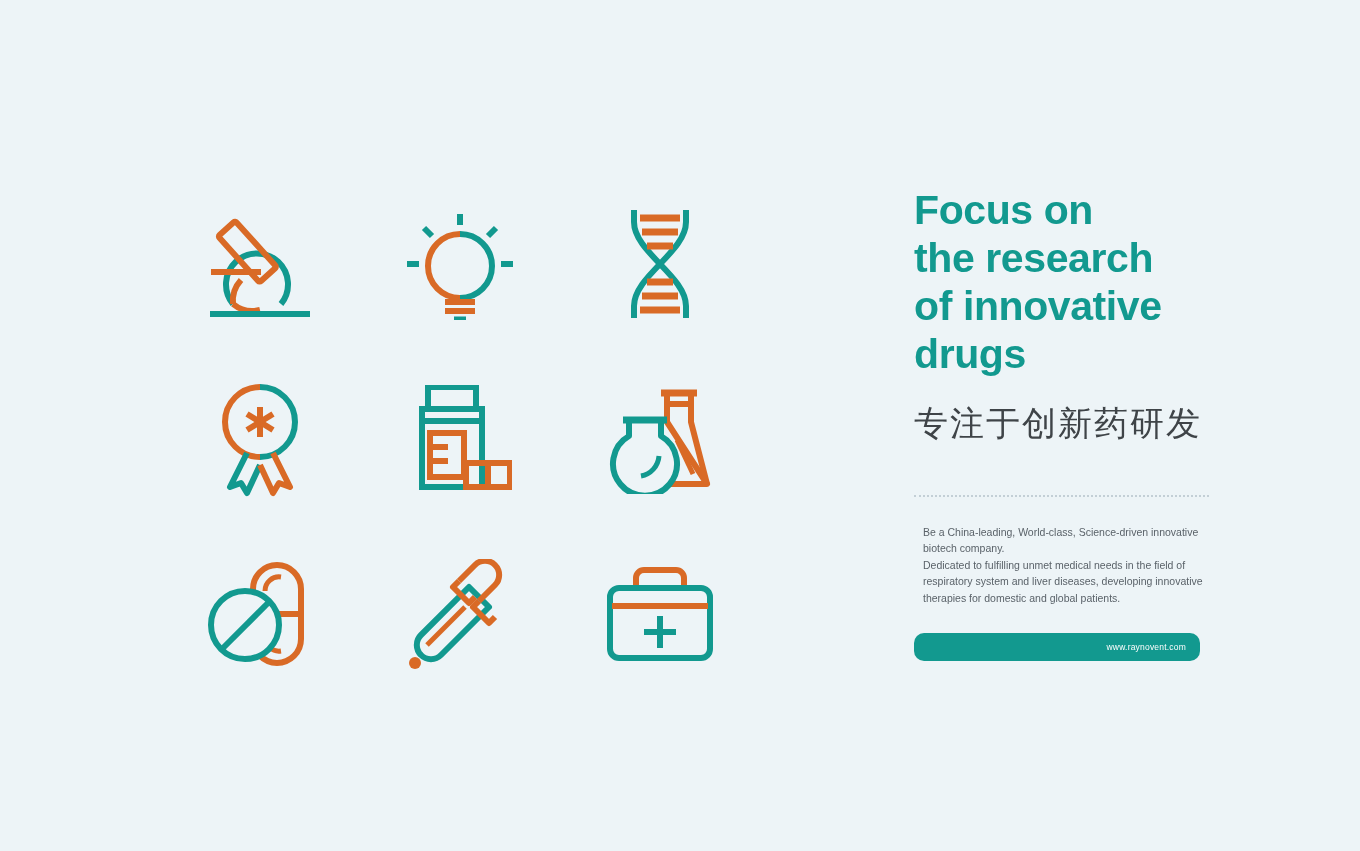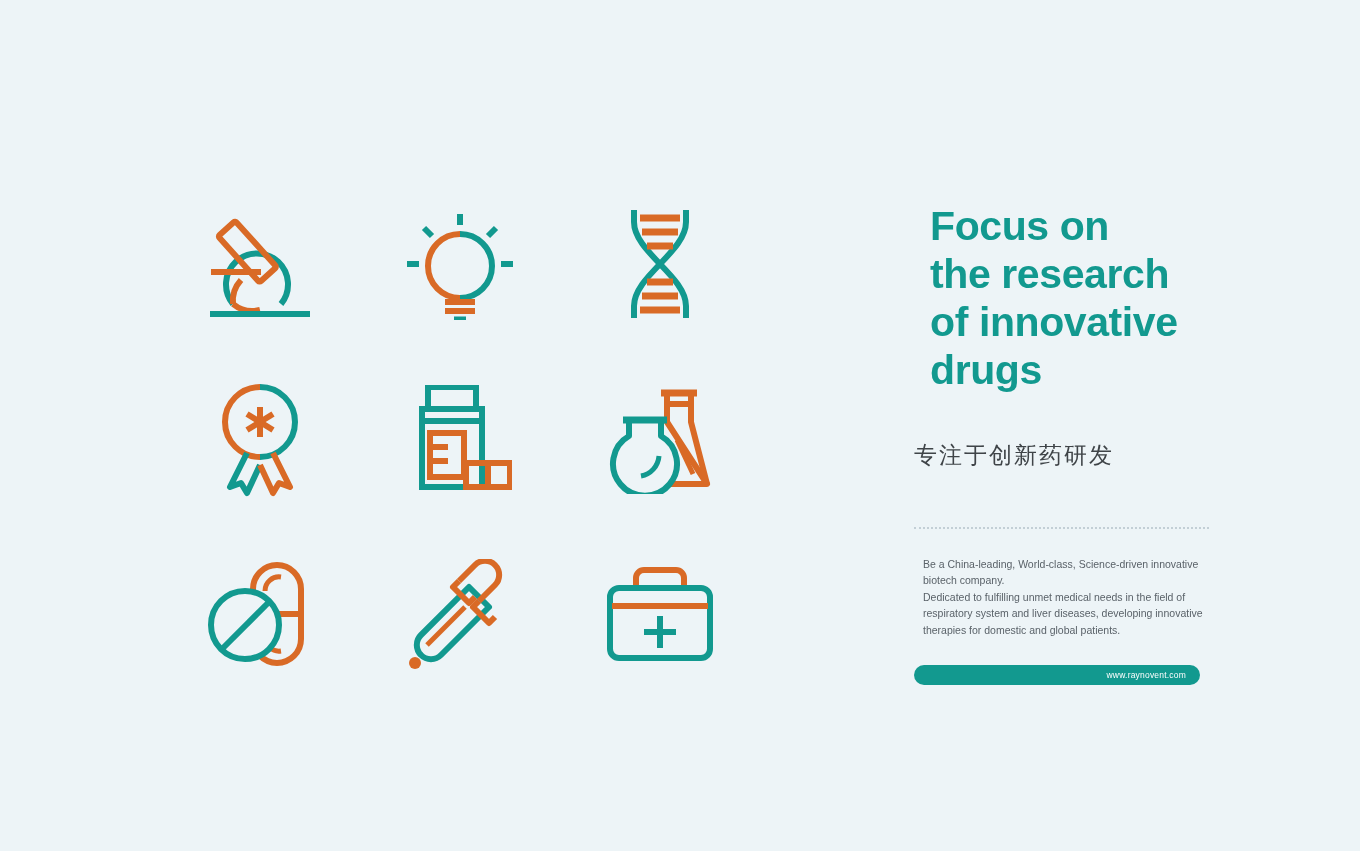--- a/index.html
+++ b/index.html
@@ -32,28 +32,28 @@
     position:absolute;
     left:914px;top:186px;
     width:300px;
   }
   .headline{
     color:#12998f;
     font-size:41px;
     line-height:48px;
     font-weight:bold;
     letter-spacing:-0.4px;
-    margin:16px;
+    margin:0;
     white-space:pre-line;
   }
   .subtitle{
     margin:0;
     padding-top:26px;
     color:#3f4448;
-    font-size:23px;
+    font-size:34px;
     line-height:38px;
     letter-spacing:2px;
     font-weight:normal;
   }
   .divider{
     margin-top:53px;
     height:1px;
     border-top:2px dotted #c3cfd6;
     width:295px;
   }
@@ -61,21 +61,21 @@
     margin:9px;
     padding-top:17px;
     color:#5a6269;
     font-size:10.5px;
     line-height:16.4px;
     width:300px;
     white-space:pre-line;
   }
   .url-pill{
     margin-top:27px;
-    width:286px;height:20px;
+    width:286px;height:28px;
     background:#12998f;
     border-radius:10px;
     display:flex;align-items:center;justify-content:flex-end;
     box-sizing:border-box;
     padding-right:14px;
   }
   .url-pill span{
     color:#ffffff;
     font-size:8.5px;
     letter-spacing:0.2px;

